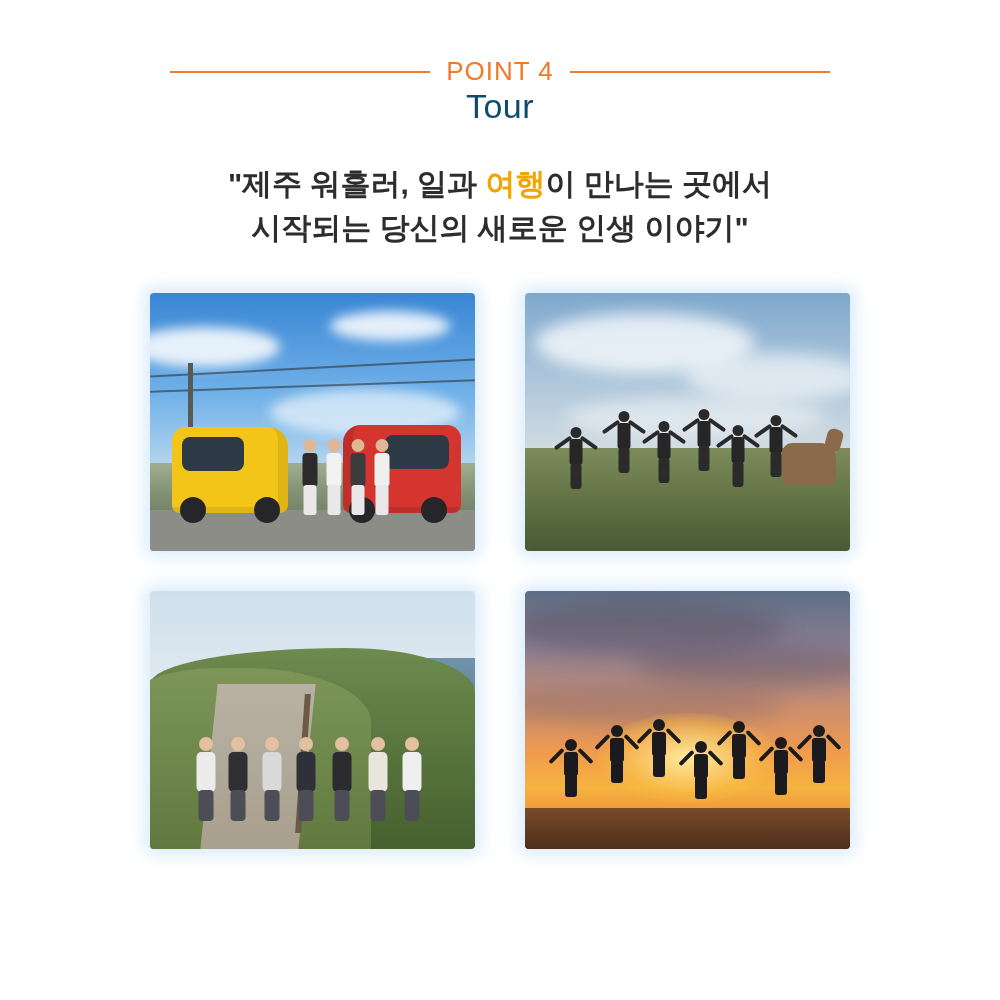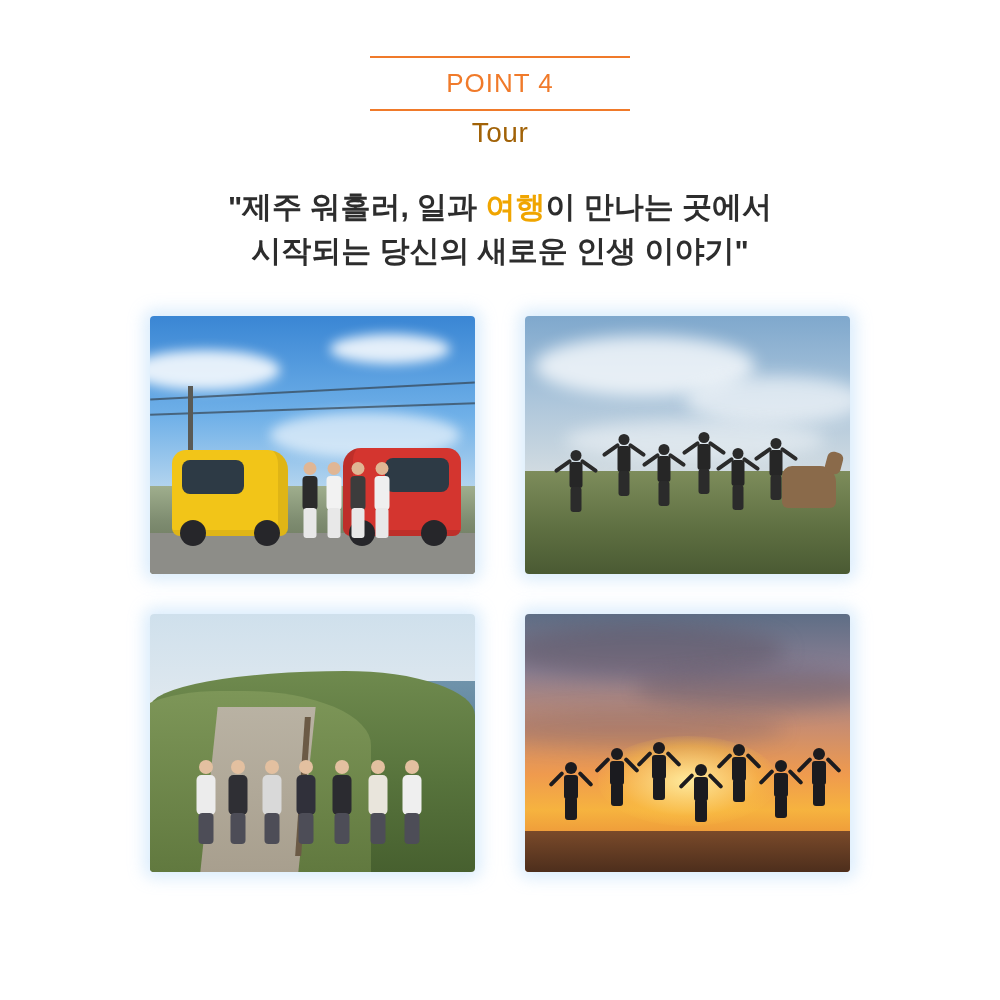--- a/index.html
+++ b/index.html
@@ -18,41 +18,39 @@
 
   
   .header {
     padding-top: 56px;
     text-align: center;
   }
   .point-row {
     display: flex;
     align-items: center;
     justify-content: center;
-    gap: 10px;
-    flex-direction: column;
+    gap: 16px;
   }
   .rule {
     height: 2px;
     background: #f07a2a;
     flex: 0 0 auto;
   }
   .rule.left  { width: 260px; }
   .rule.right { width: 260px; }
   .point-label {
     font-size: 26px;
     letter-spacing: 1px;
     color: #f07a2a;
     font-weight: 400;
     white-space: nowrap;
   }
   .tour-label {
-    margin-top: 6px;
-    font-size: 28px;
-    color: #a16207;
+    font-size: 34px;
+    color: #0c4a6e;
     letter-spacing: 0.5px;
   }
 
   
   .headline {
     margin-top: 36px;
     text-align: center;
     font-size: 30px;
     font-weight: bold;
     line-height: 1.45;

